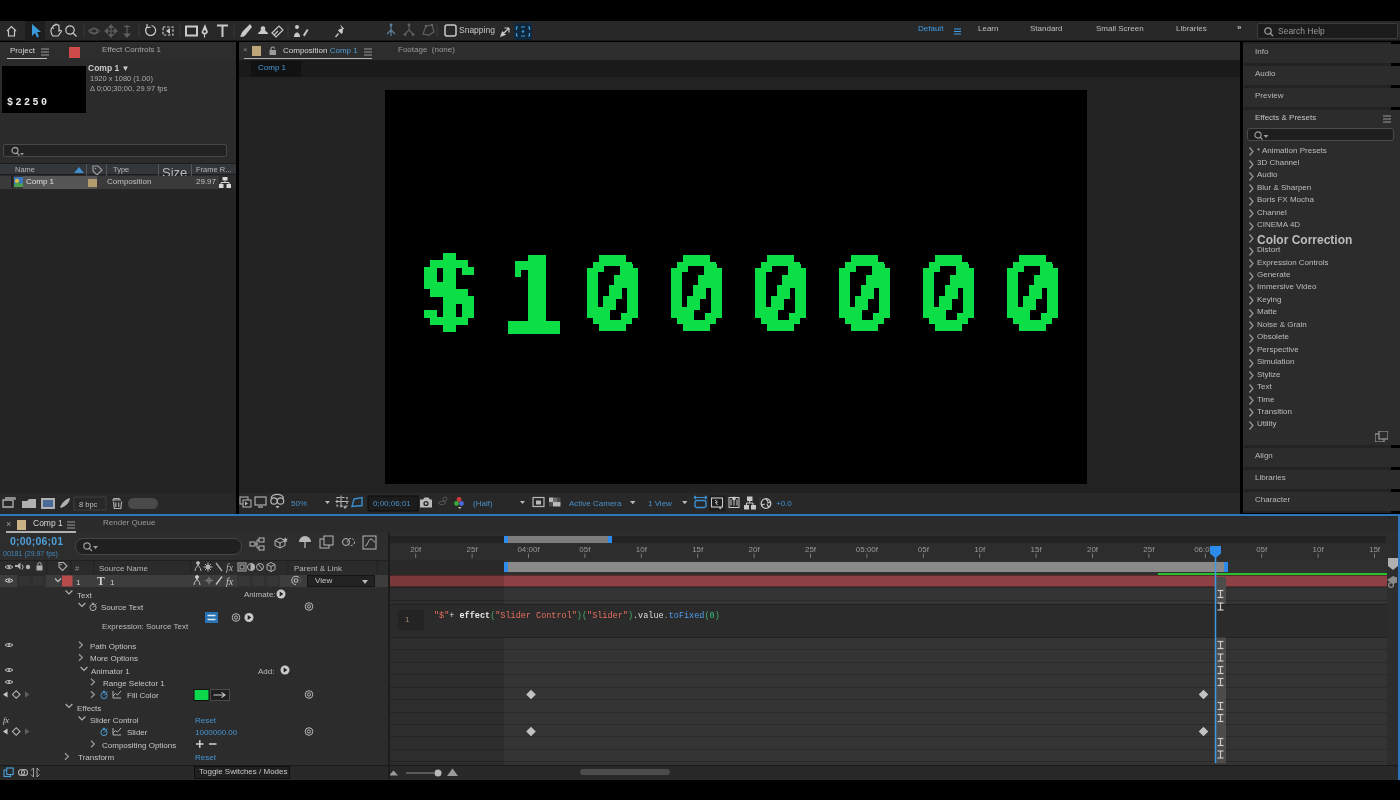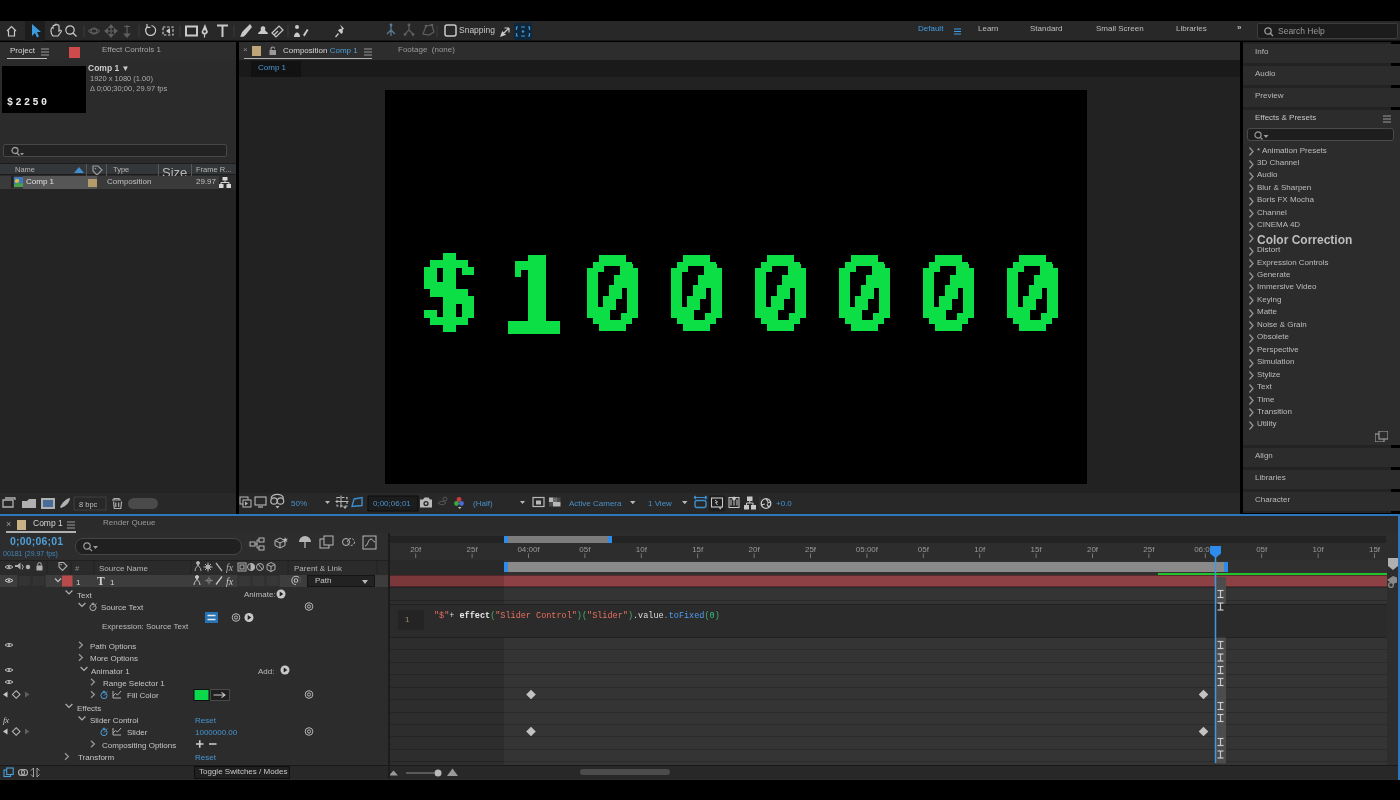--- a/index.html
+++ b/index.html
@@ -615,21 +615,21 @@
       <rect x="238" y="59.5" width="13" height="11" fill="#373737" stroke="#2f2f2f"></rect>
       <rect x="252" y="59.5" width="13" height="11" fill="#373737" stroke="#2f2f2f"></rect>
       <rect x="266" y="59.5" width="13" height="11" fill="#373737" stroke="#2f2f2f"></rect>
       <g fill="none" stroke="#b8b8b8" stroke-width="1.1">
         <circle cx="296" cy="64.5" r="4.2"></circle>
         <circle cx="296" cy="64.5" r="1.8"></circle>
         <path d="M296,68.7 a4.2 4.2 0 0 0 3,-7" stroke="#3d3d3d" stroke-width="1.5"></path>
       </g>
     </svg>
     <div class="abs" style="left:307px;top:59px;width:68px;height:12px;background:#222;border:1px solid #151515;">
-      <div class="abs" style="left:7px;top:0px;color:#c8c8c8;font-size:8px;">Path</div>
+      <div class="abs" style="left:7px;top:0px;color:#c8c8c8;font-size:8px;">View</div>
       <div class="abs" style="left:54px;top:4px;width:0;height:0;border-left:3px solid transparent;border-right:3px solid transparent;border-top:4px solid #b8b8b8;"></div>
     </div>
     <div class="abs" style="left:0;top:71px;width:390px;height:178px;background:#2c2c2c;"></div>
     <div class="abs" style="left:390px;top:59px;width:1010px;height:190px;background:#343434;"></div>
     <div class="abs" style="left:390px;top:71px;width:1010px;height:1px;background:#2a2a2a;"></div>
     <div class="abs" style="left:390px;top:84px;width:1010px;height:1px;background:#2a2a2a;"></div>
     <div class="abs" style="left:390px;top:96px;width:1010px;height:1px;background:#2a2a2a;"></div>
     <div class="abs" style="left:390px;top:109px;width:1010px;height:1px;background:#2a2a2a;"></div>
     <div class="abs" style="left:390px;top:121px;width:1010px;height:1px;background:#2a2a2a;"></div>
     <div class="abs" style="left:390px;top:133px;width:1010px;height:1px;background:#2a2a2a;"></div>

